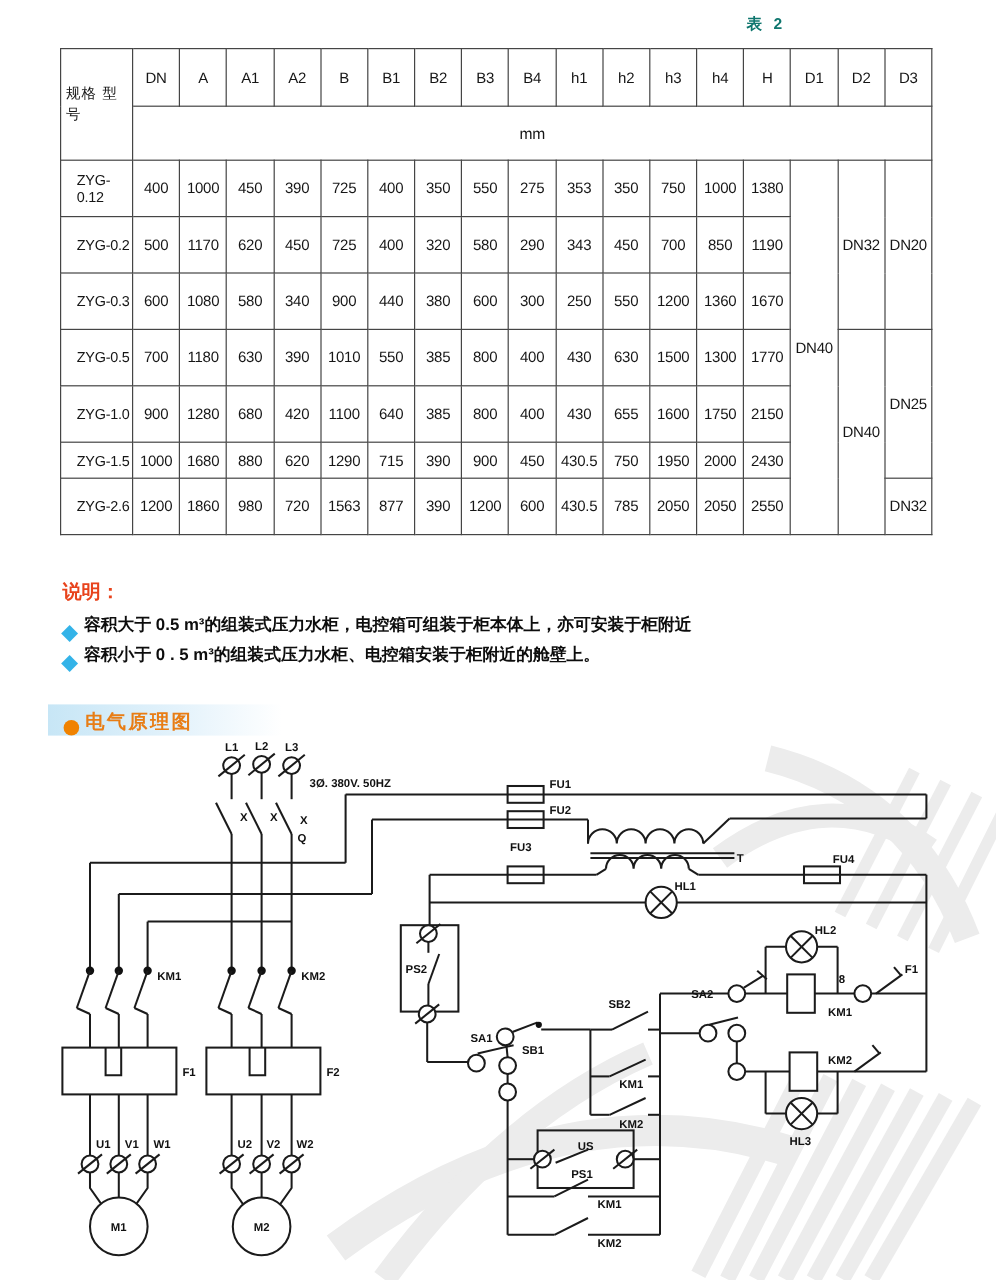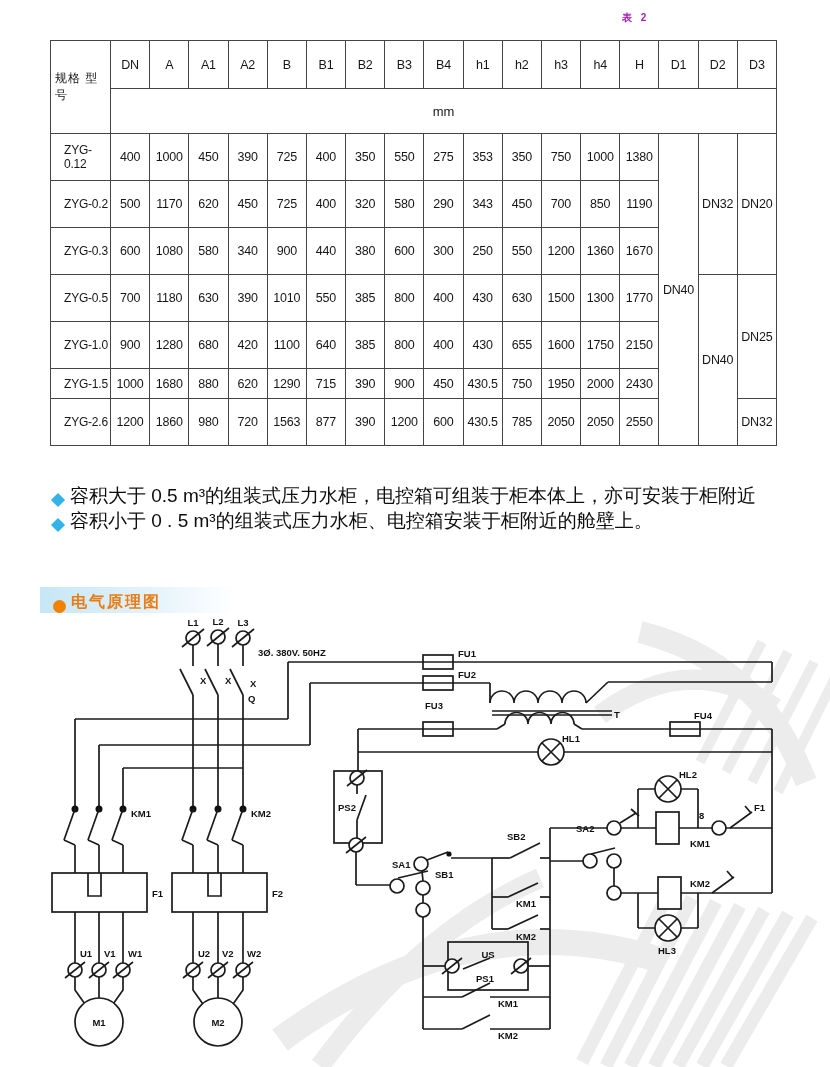--- a/index.html
+++ b/index.html
@@ -7,27 +7,27 @@
        font-family:"Liberation Sans",sans-serif;overflow:hidden;}
   
   #spec-table{position:absolute;left:50px;top:40px;width:727px;
       border-collapse:collapse;table-layout:fixed;}
   #spec-table td{border:1.5px solid #454545;text-align:center;padding:0;
       font-size:12.5px;color:#161616;letter-spacing:-0.2px;}
   #spec-table td.corner{text-align:left;vertical-align:middle;padding-left:4px;
       font-size:12px;letter-spacing:1px;}
   #spec-table td.model{text-align:left;padding-left:13px;font-size:12px;}
   #spec-table td.unit{font-size:13px;}
-  .table-tag{position:absolute;left:622px;top:11px;color:#a21caf;font-weight:bold;
-      font-size:10px;letter-spacing:3px;}
+  .table-tag{position:absolute;left:622px;top:11px;color:#0f766e;font-weight:bold;
+      font-size:13px;letter-spacing:3px;}
   
   .notes{position:absolute;left:52px;top:483px;width:760px;color:#000;}
   .notes-heading{color:#e8431c;font-weight:bold;font-size:16px;margin-bottom:4px;}
-  .note-item{display:flex;align-items:center;line-height:25px;font-size:19px;
-      font-weight:400;color:#0d0d0d;}
+  .note-item{display:flex;align-items:flex-end;line-height:25px;font-size:14px;
+      font-weight:700;color:#0d0d0d;}
   .note-item .diamond{width:10px;height:10px;background:#33b3e8;transform:rotate(45deg);
       margin:8px 7px 0 1px;flex-shrink:0;}
   .note-line{white-space:nowrap;}
   
   .section-bar{position:absolute;left:40px;top:587px;width:195px;height:26px;
       background:linear-gradient(to right,#c7e6f6 0%,#e3f2fb 55%,rgba(255,255,255,0) 100%);
       display:flex;align-items:flex-end;}
   .section-bar .dot{width:13px;height:13px;border-radius:50%;background:#f08200;
       margin:0 5px 0 13px;flex-shrink:0;}
   .section-title{color:#e87d15;font-weight:bold;font-size:16px;letter-spacing:2px;
@@ -214,20 +214,21 @@
         <td>785</td>
         <td>2050</td>
         <td>2050</td>
         <td>2550</td>
         <td>DN32</td>
       </tr>
     </tbody>
 </table>
 
 <div class="notes">
+  <div class="notes-heading">说明：</div>
   <div class="note-item">
     <span class="diamond"></span>
     <div>
       <div class="note-line">容积大于 0.5 m³的组装式压力水柜，电控箱可组装于柜本体上，亦可安装于柜附近</div>
     </div>
   </div>
   <div class="note-item">
     <span class="diamond"></span>
     <div>
       <div class="note-line">容积小于 0 . 5 m³的组装式压力水柜、电控箱安装于柜附近的舱壁上。</div>

